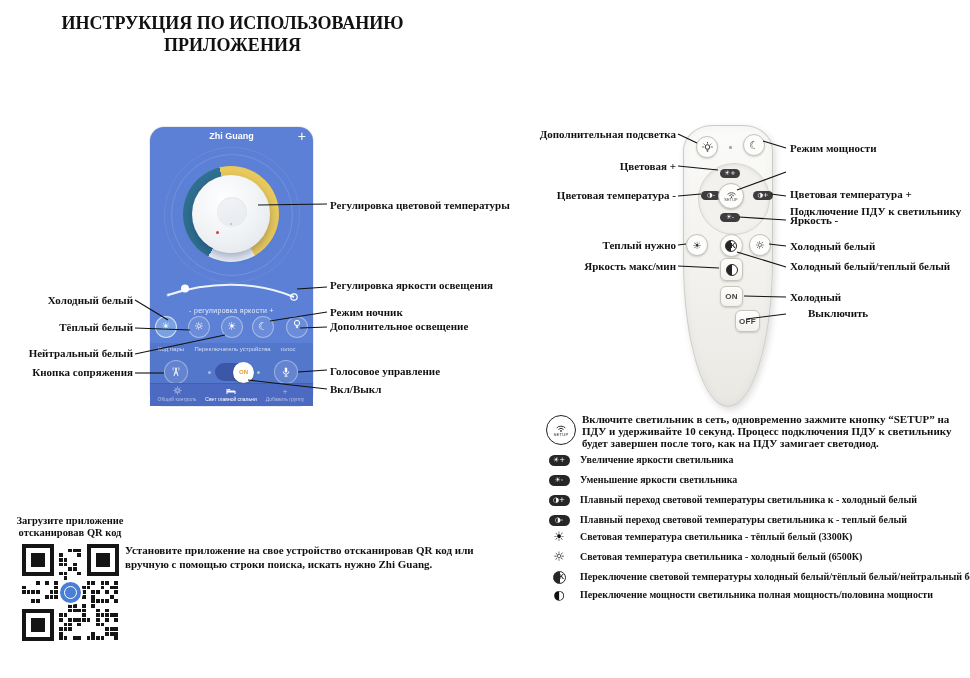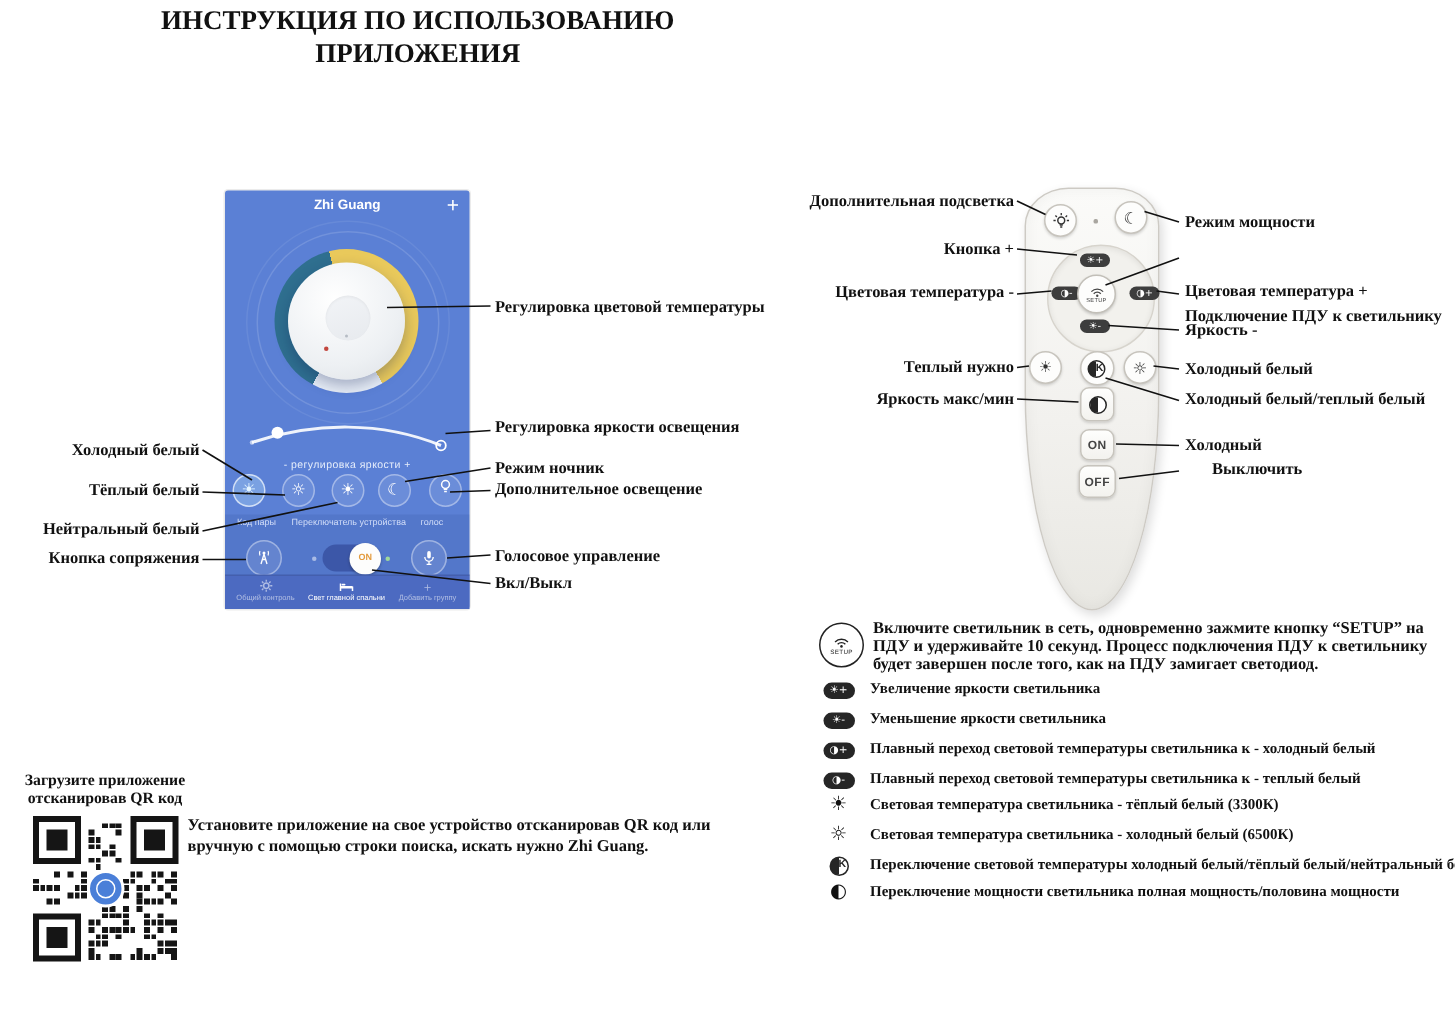--- a/index.html
+++ b/index.html
@@ -7,21 +7,21 @@
           font-family:"Liberation Serif",serif;color:#1a1a1a;}
   .title{position:absolute;margin:0;font:bold 18px/22px "Liberation Serif",serif;text-align:center;color:#111;}
   .lbl{position:absolute;font:bold 11px/13px "Liberation Serif",serif;white-space:nowrap;color:#111;}
   .lbl.ra{text-align:right;}
   .para{position:absolute;font:bold 11px/13.5px "Liberation Serif",serif;color:#111;}
   svg.lines{position:absolute;left:0;top:0;pointer-events:none;}
   svg.lines line{stroke:#111;stroke-width:1.1;}
 
   
   .phone{position:absolute;left:150px;top:127px;width:163px;height:279px;background:#5b80d5;
-         border-radius:2px;box-shadow:0 0 0 1px rgba(0,0,0,.08);font-family:"Liberation Sans",sans-serif;}
+         border-radius:14px;box-shadow:0 0 0 1px rgba(0,0,0,.08);font-family:"Liberation Sans",sans-serif;}
   .ph-header{position:absolute;left:0;top:0;width:100%;height:20px;}
   .ph-title{position:absolute;left:0;width:100%;top:4px;text-align:center;font:bold 9px "Liberation Sans",sans-serif;color:#fff;}
   .ph-add{position:absolute;right:7px;top:1px;font:300 14px "Liberation Sans",sans-serif;color:#fff;}
   .dial-o{position:absolute;border-radius:50%;}
   .o1{left:20.5px;top:26.7px;width:120px;height:120px;border:1px solid rgba(255,255,255,.14);}
   .o2{left:13.5px;top:19.7px;width:134px;height:134px;border:1px solid rgba(255,255,255,.08);}
   .dial-ring{position:absolute;left:32.5px;top:38.7px;width:96px;height:96px;border-radius:50%;
     background:conic-gradient(#e9c95b 8deg 150deg,#e7edf6 150deg 208deg,#2f6f8f 208deg 346deg,#e9c95b 346deg 360deg);}
   .dial-knob{position:absolute;left:41.5px;top:47.7px;width:78px;height:78px;border-radius:50%;
     background:radial-gradient(circle at 40% 32%,#ffffff,#edf0f3 62%,#dce0e5);
@@ -100,21 +100,21 @@
   .legend-tx{position:absolute;left:34px;top:1px;font:bold 10px/12px "Liberation Serif",serif;white-space:nowrap;color:#111;}
   .lg-pill{width:21px;height:11px;border-radius:5.5px;background:#262626;color:#fff;
     font:7px/11px "DejaVu Sans",sans-serif;text-align:center;display:block;}
   .lg-glyph{font:13px/14px "DejaVu Sans",sans-serif;color:#111;}
 </style>
 </head>
 <body>
 
 <div class="canvas">
 
-  <h1 class="title" style="left:55px;top:2px;width:355px;margin-left:46px;">ИНСТРУКЦИЯ ПО ИСПОЛЬЗОВАНИЮ ПРИЛОЖЕНИЯ</h1>
+  <h1 class="title" style="left:55px;top:12px;width:355px;">ИНСТРУКЦИЯ ПО ИСПОЛЬЗОВАНИЮ ПРИЛОЖЕНИЯ</h1>
 
   <div class="phone">
     <div class="ph-header">
       <span class="ph-title">Zhi Guang</span>
       <span class="ph-add">+</span>
     </div>
     <div class="dial-o o1"></div>
     <div class="dial-o o2"></div>
     <div class="dial-ring"></div>
     <div class="dial-knob">
@@ -359,25 +359,25 @@
       <span class="halfk">
           <i>K</i>
         </span>
     </div>
     <div class="rbtn sun" style="left:65px;top:108px;width:22px;height:22px;font-size:11px;">☼</div>
 
     <div class="rkey" style="left:36px;top:132px;width:23px;height:23px;">
       <span class="halfc"></span>
     </div>
     <div class="rkey" style="left:36px;top:160px;width:23px;height:21px;">ON</div>
-    <div class="rkey" style="left:35px;top:184px;width:25px;height:22px;">OFF</div>
+    <div class="rkey" style="left:51px;top:184px;width:25px;height:22px;">OFF</div>
   </div>
 
   <div class="lbl ra" style="right:294px;top:128px;">Дополнительная подсветка</div>
-  <div class="lbl ra" style="right:294px;top:160px;">Кнопка +</div>
+  <div class="lbl ra" style="right:294px;top:160px;">Цветовая +</div>
   <div class="lbl ra" style="right:294px;top:189px;">Цветовая температура -</div>
   <div class="lbl ra" style="right:294px;top:239px;">Теплый нужно</div>
   <div class="lbl ra" style="right:294px;top:260px;">Яркость макс/мин</div>
   <div class="lbl" style="left:790px;top:142px;">Режим мощности</div>
   <div class="lbl" style="left:790px;top:166px;margin-top:39px;">Подключение ПДУ к светильнику</div>
   <div class="lbl" style="left:790px;top:188px;">Цветовая температура +</div>
   <div class="lbl" style="left:790px;top:214px;">Яркость -</div>
   <div class="lbl" style="left:790px;top:240px;">Холодный белый</div>
   <div class="lbl" style="left:790px;top:260px;">Холодный белый/теплый белый</div>
   <div class="lbl" style="left:790px;top:291px;">Холодный</div>

